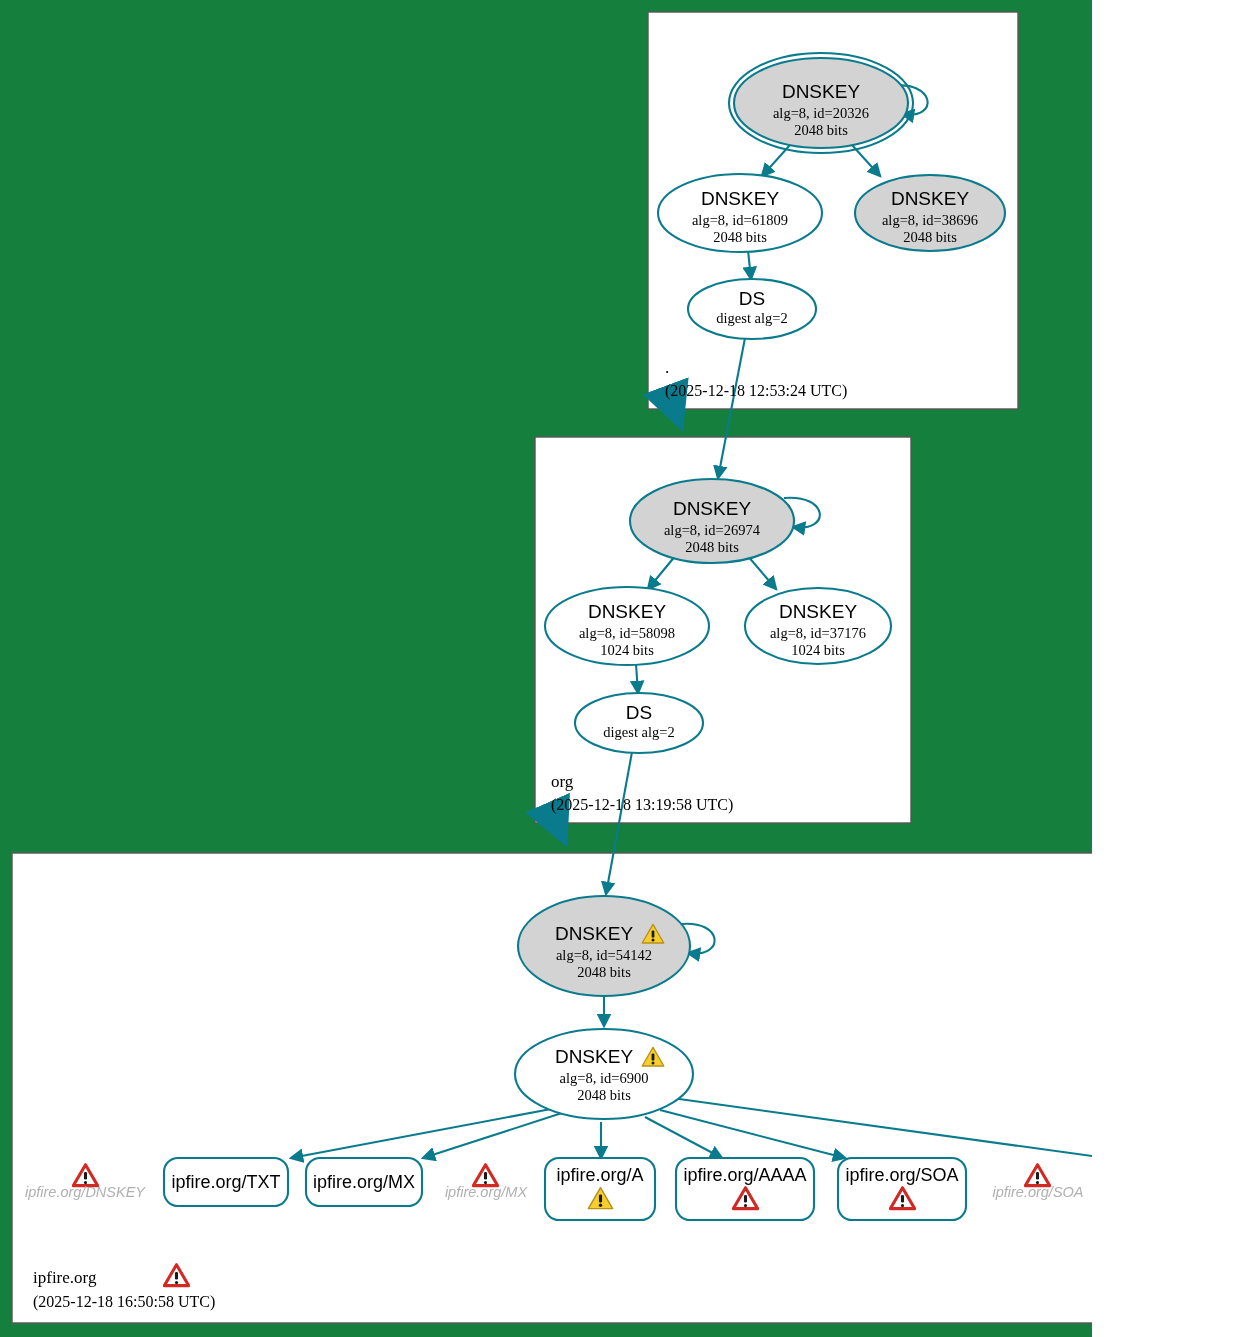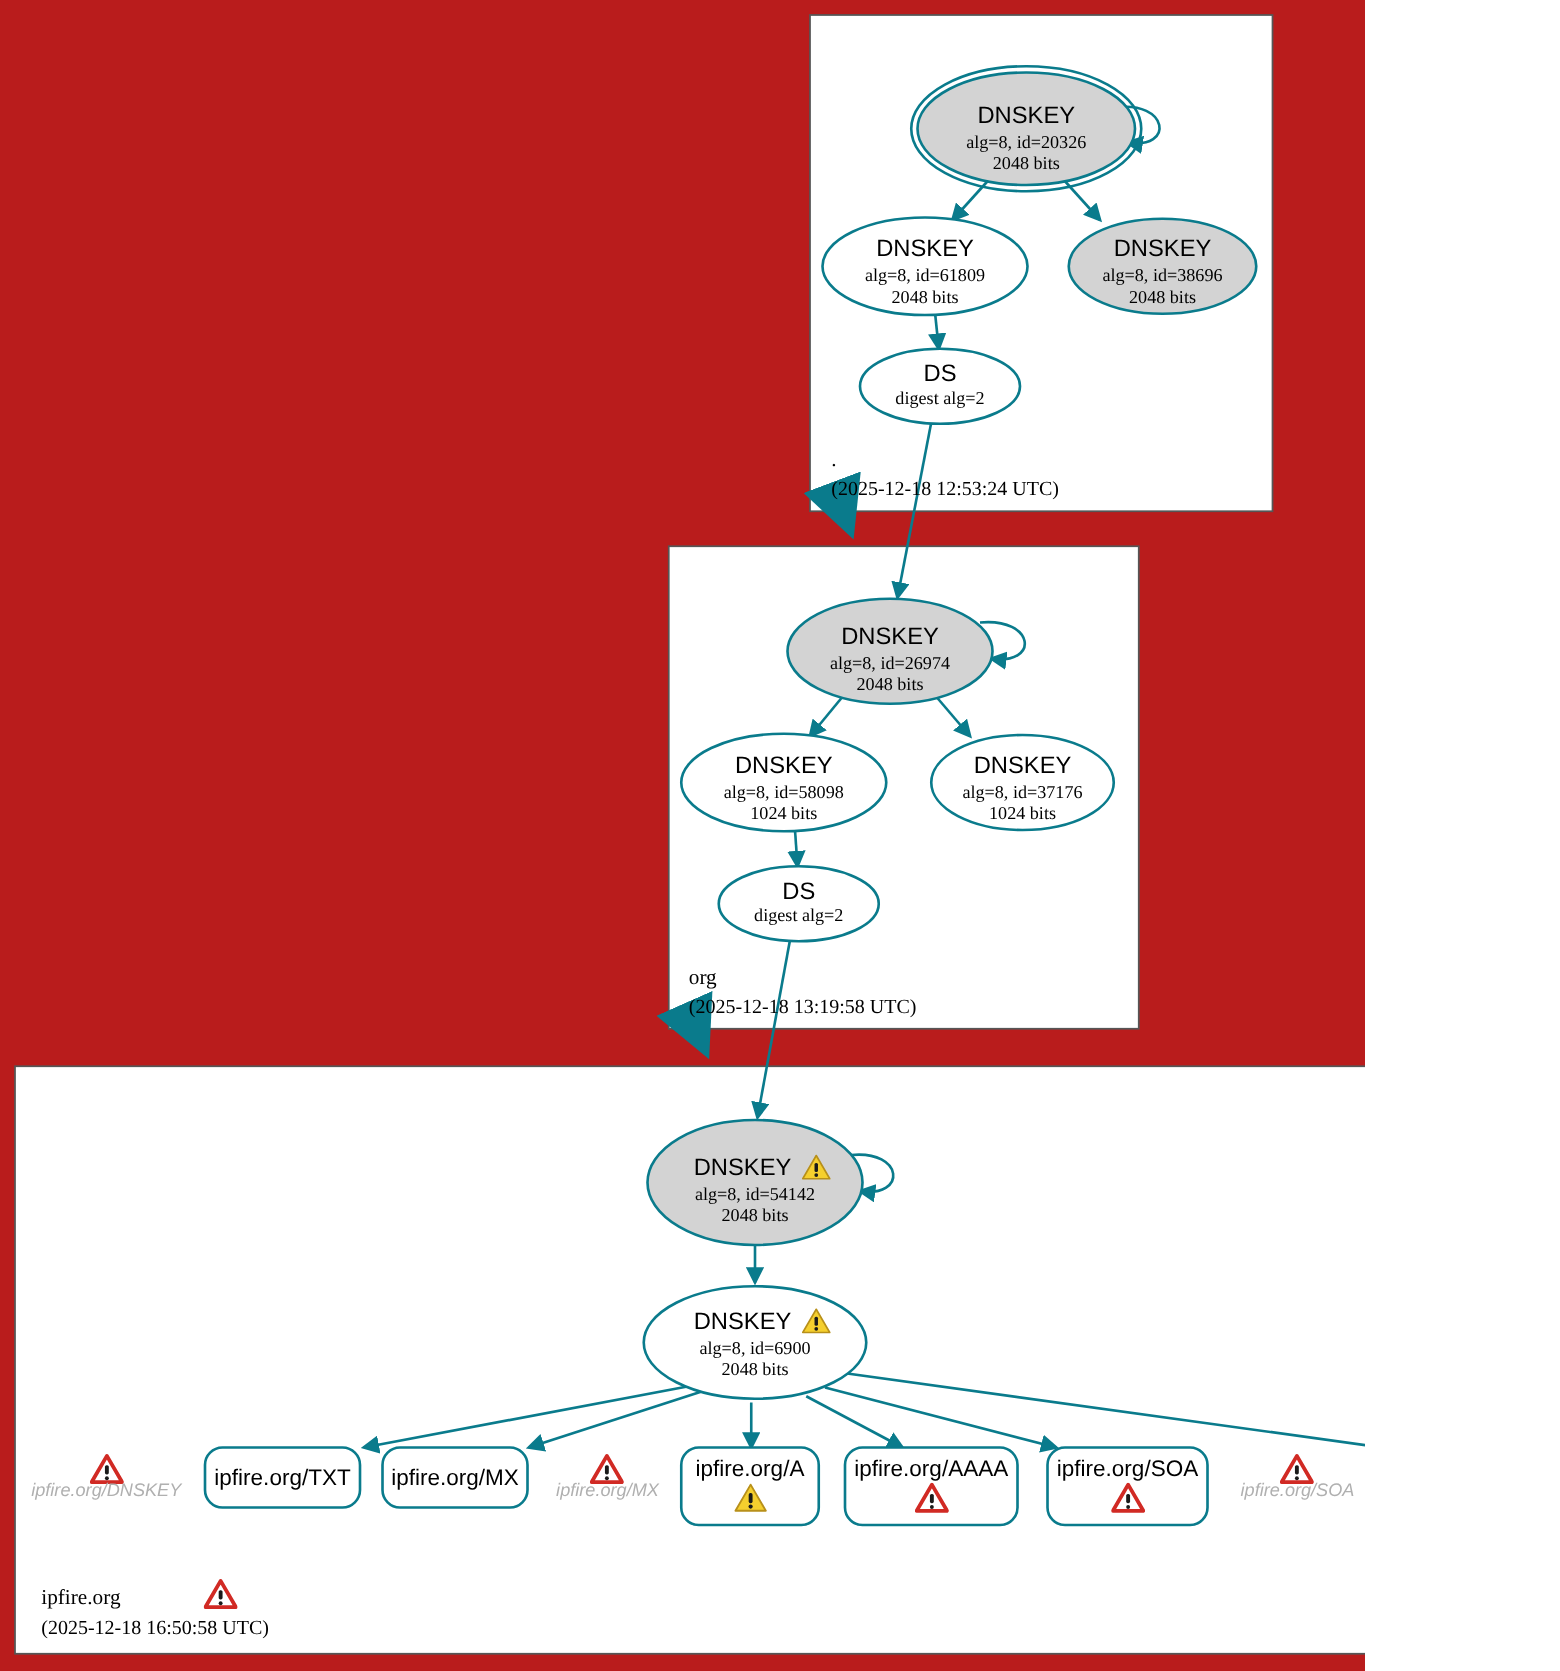--- a/index.html
+++ b/index.html
@@ -8,21 +8,21 @@
     padding: 0;
     background: #ffffff;
   }
   body {
     font-family: "Liberation Sans", sans-serif;
   }
   #canvas {
     position: relative;
     width: 1092px;
     height: 1337px;
-    background: #b91c1c;
+    background: #15803d;
     overflow: hidden;
   }
   svg#graph {
     position: absolute;
     left: 0;
     top: 0;
     width: 1248px;
     height: 1337px;
   }
   .zone-box {

